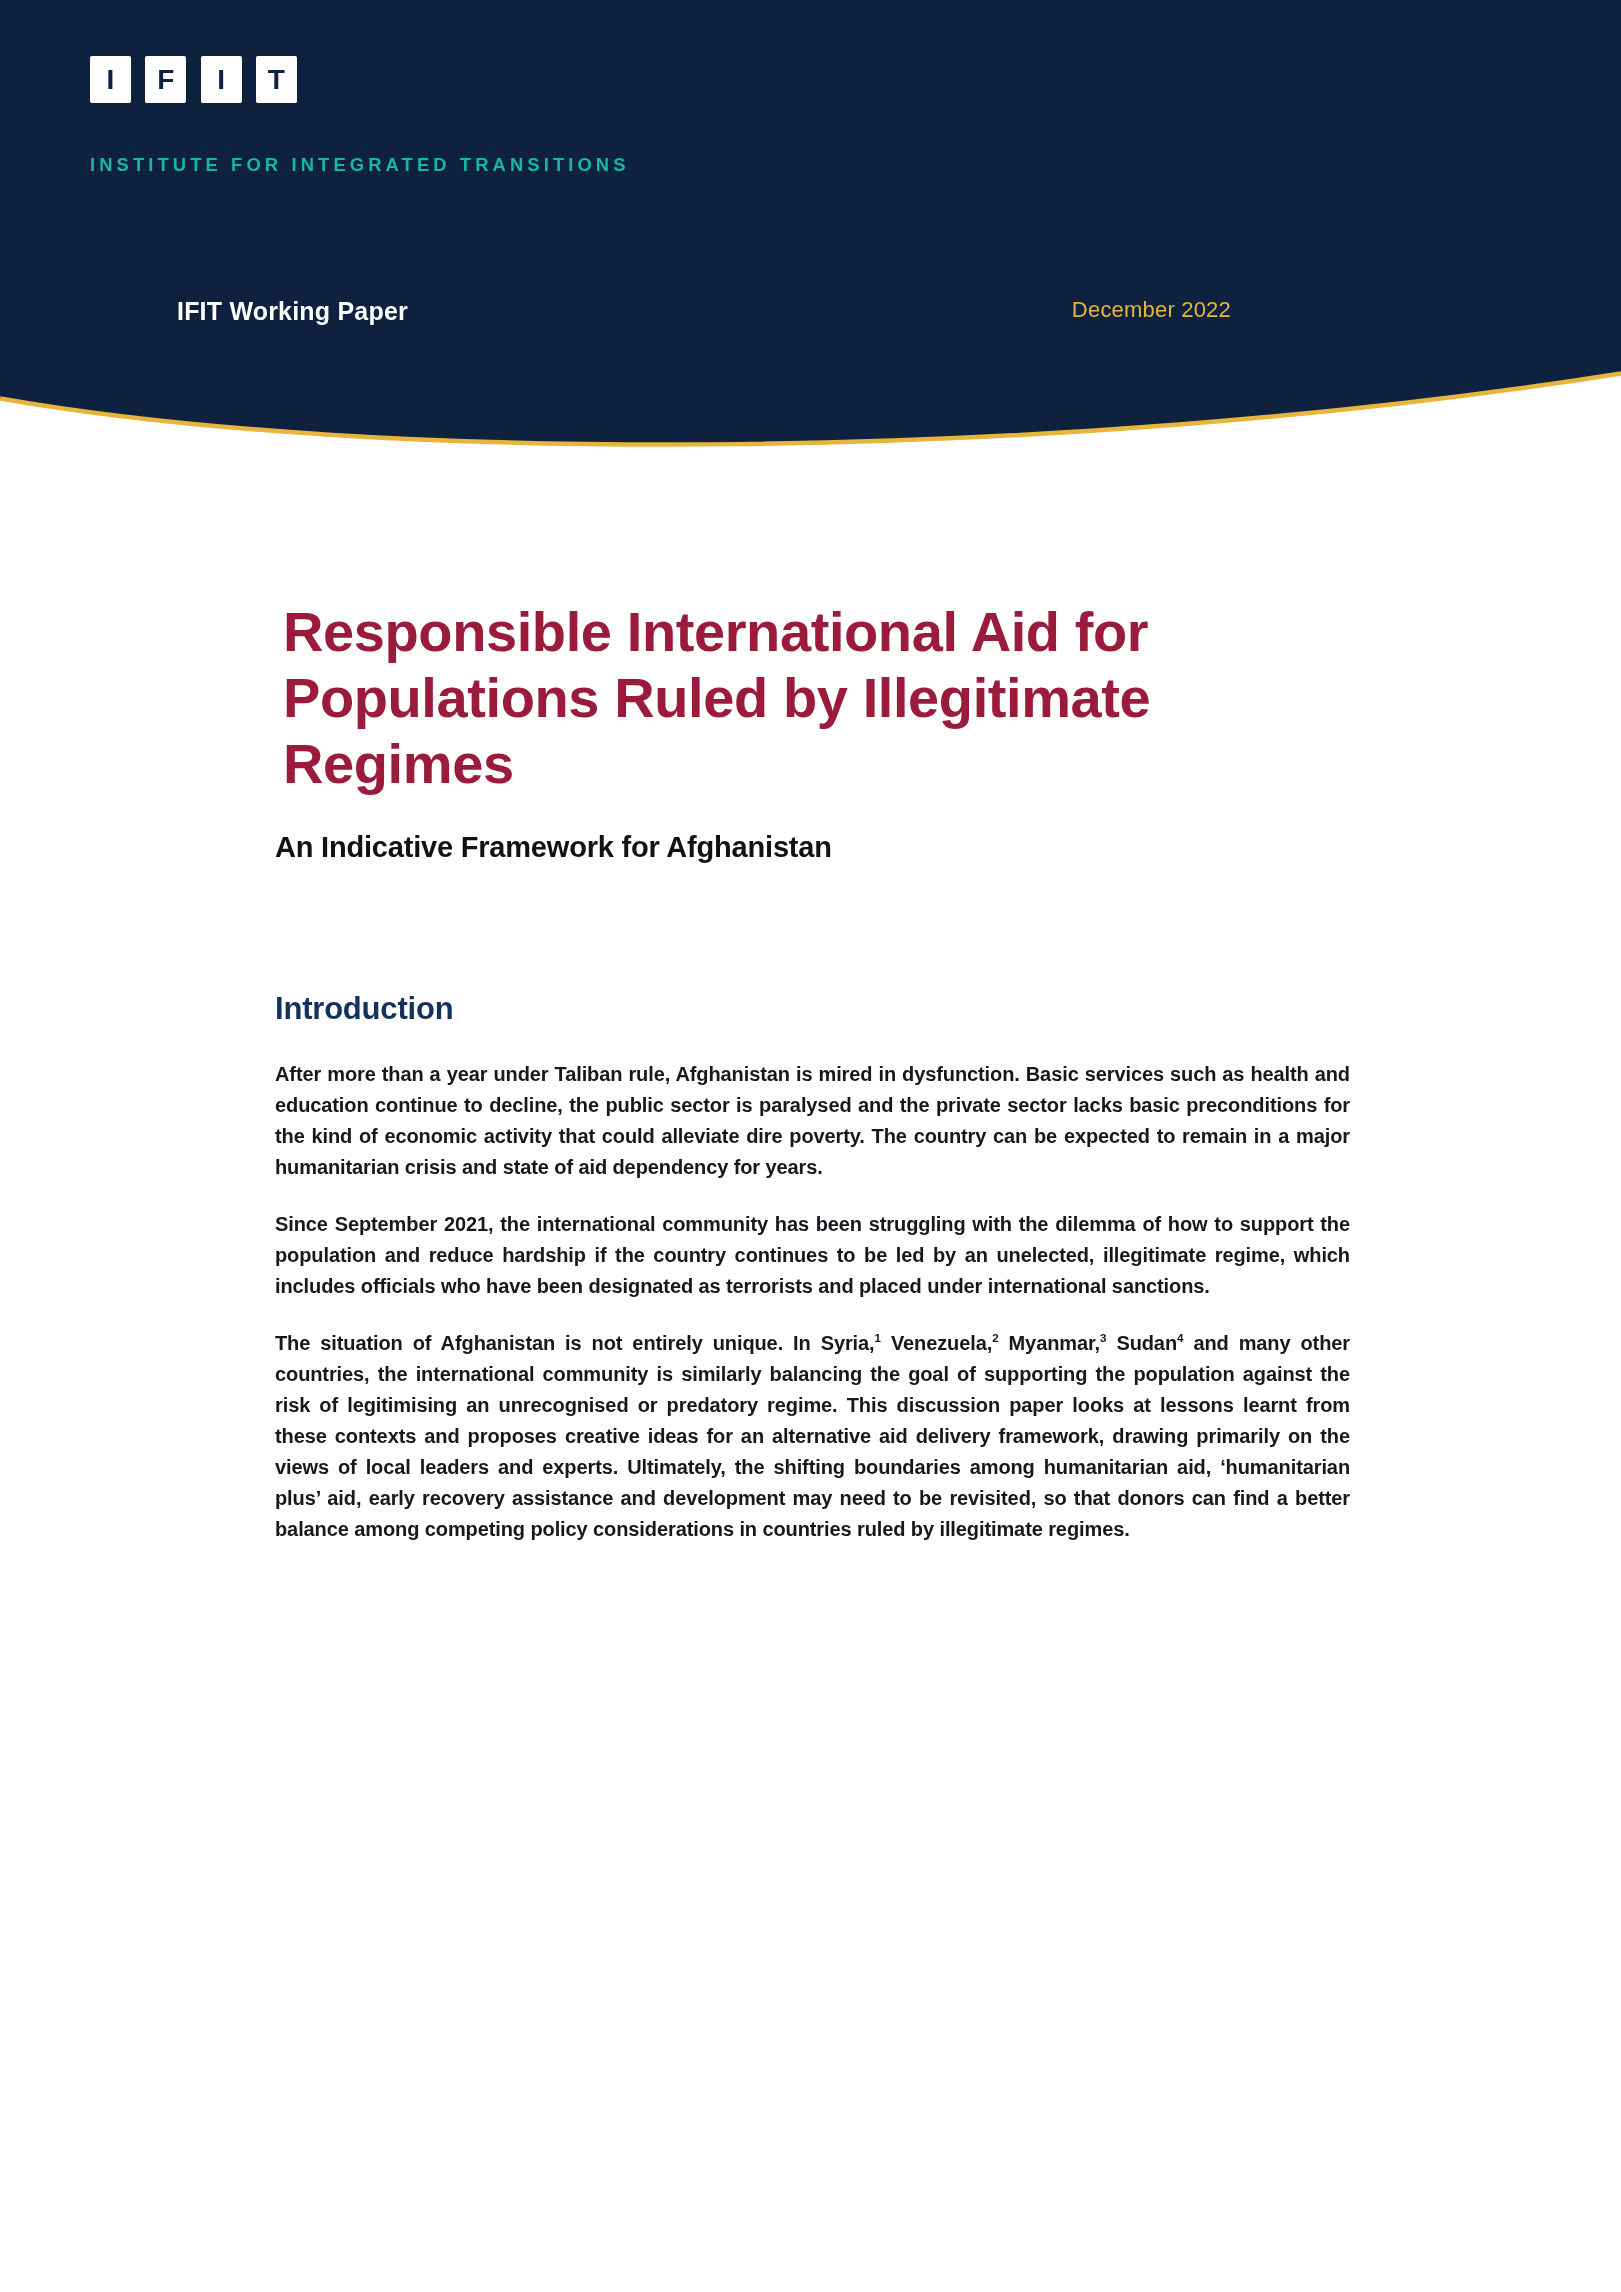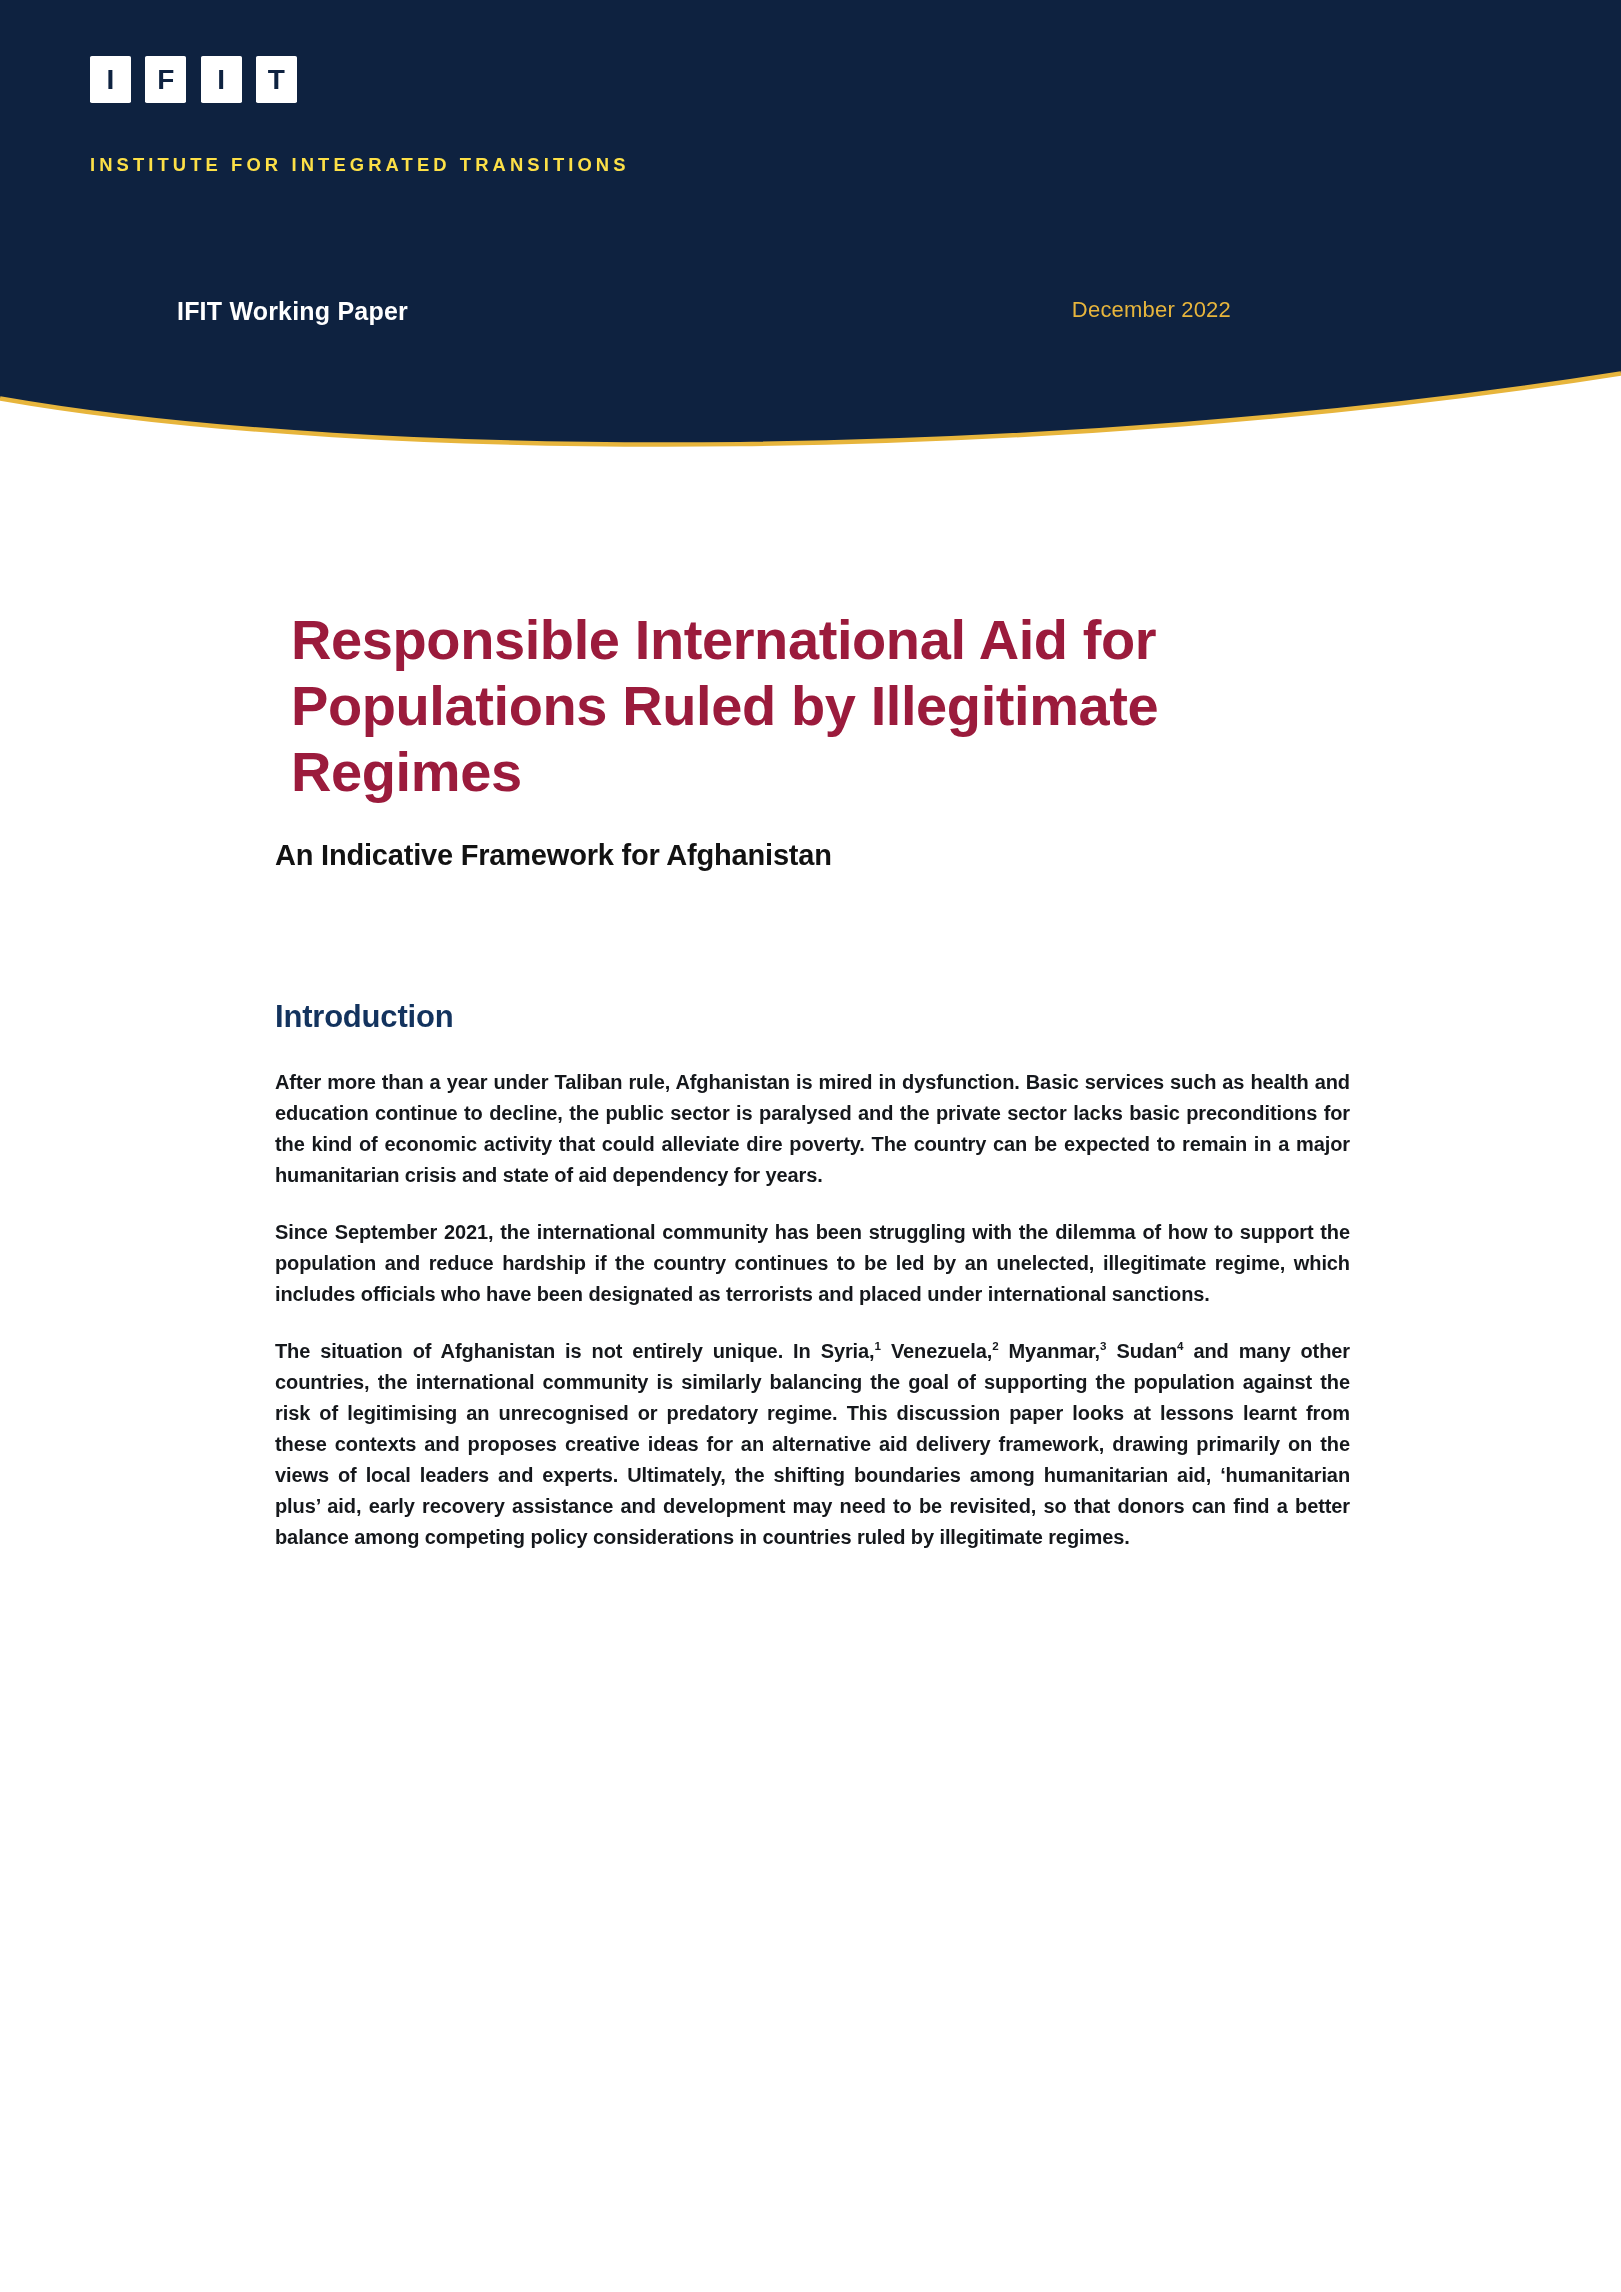--- a/index.html
+++ b/index.html
@@ -55,21 +55,21 @@
     font-size: 28px;
     display: flex;
     align-items: center;
     justify-content: center;
     border-radius: 1.8px;
   }
   .logo-sub {
     position: absolute;
     left: 90px;
     top: 154px;
-    color: #fde047;
+    color: #14b8a6;
     font-size: 18.4px;
     font-weight: bold;
     letter-spacing: 4.1px;
     font-family: "Liberation Sans", sans-serif;
   }
 
   
   .meta-row {
     position: absolute;
     left: 0;
@@ -103,21 +103,21 @@
     top: 591px;
     width: 1075px;
   }
 
   .doc-title {
     color: #9b1b3c;
     font-size: 56px;
     line-height: 1.18;
     font-weight: bold;
     letter-spacing: -0.4px;
-    margin: 16px;
+    margin: 8px;
     max-width: 1039px;
   }
 
   .doc-subtitle {
     margin: 34px 0 0 0;
     font-size: 29px;
     font-weight: bold;
     color: #121212;
     letter-spacing: -0.2px;
   }

